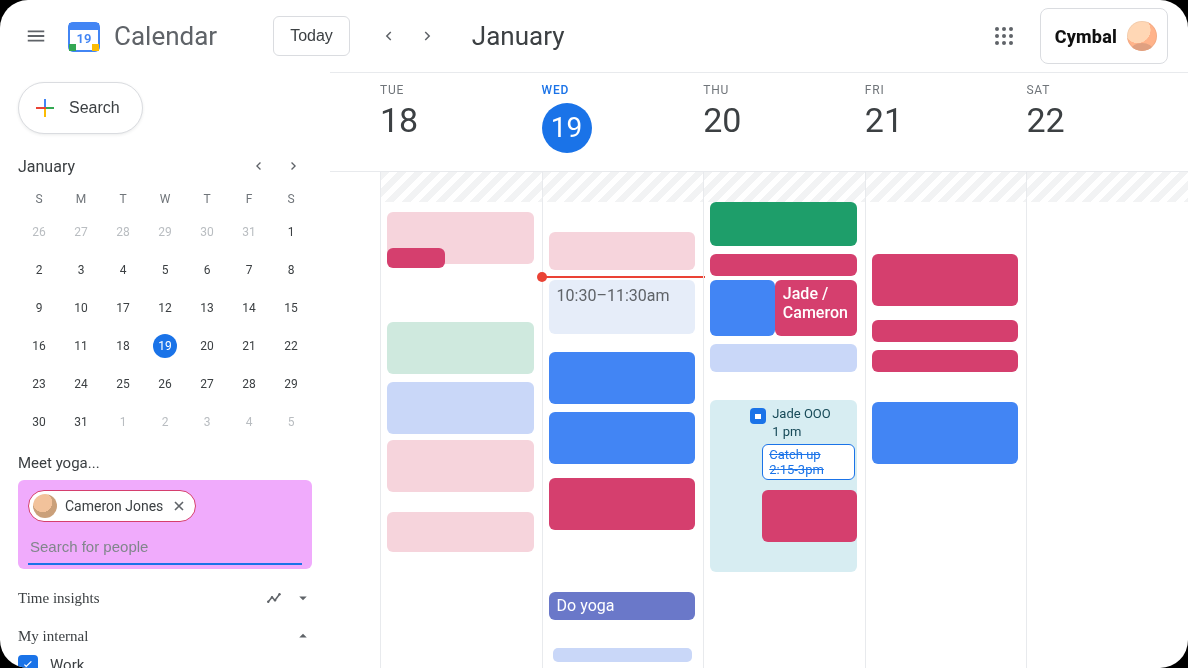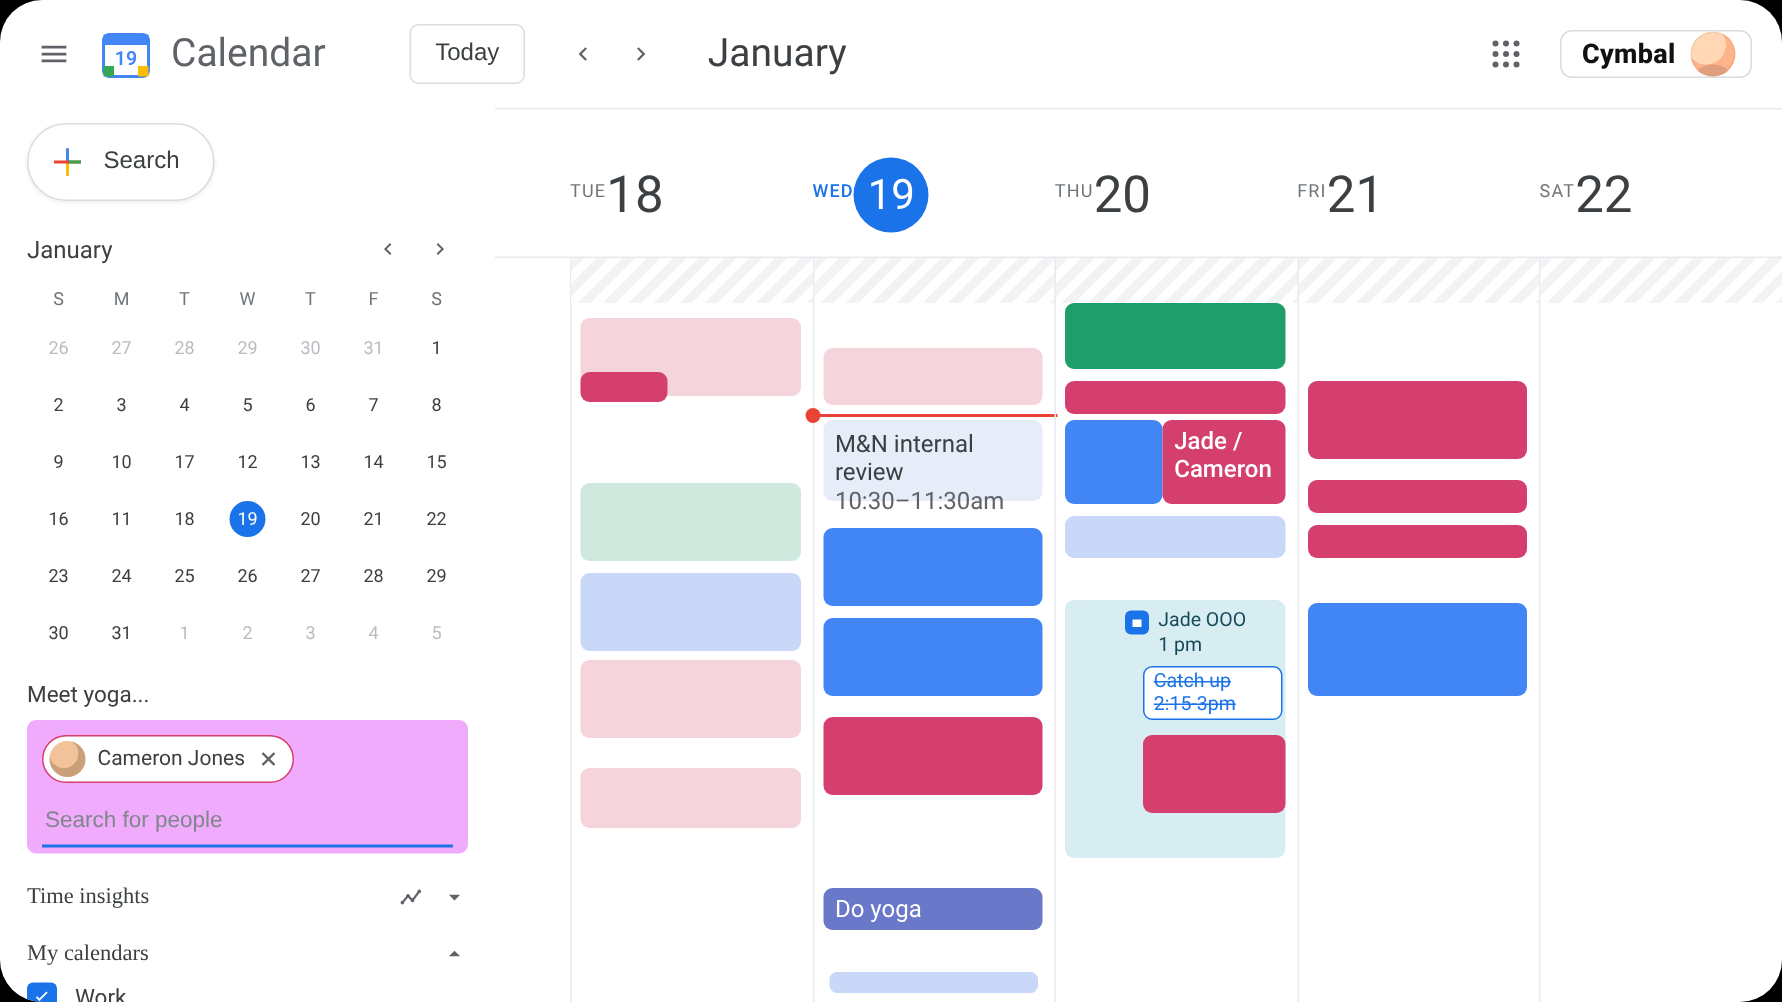--- a/index.html
+++ b/index.html
@@ -37,21 +37,21 @@
     height:40px; padding:0 16px;
     border:1px solid #dadce0; border-radius:6px;
     display:flex; align-items:center; font-size:16px; color:#3c4043;
     background:#fff; cursor:pointer;
   }
   .nav-arrows { display:flex; align-items:center; margin-left:12px; gap:4px;}
   .nav-arrow { width:36px; height:36px; border-radius:50%; display:flex; align-items:center; justify-content:center; cursor:pointer;}
   .month-title { font-size:26px; color:#3c4043; margin-left:18px; font-weight:400;}
   .topbar-spacer { flex:1; }
   .apps-grid { width:40px; height:40px; display:flex; align-items:center; justify-content:center; cursor:pointer;}
-  .brand-box { margin-left:8px; border:1px solid #dadce0; border-radius:8px; height:32px; padding:0 10px 0 14px; display:flex; align-items:center; gap:10px;}
+  .brand-box { margin-left:8px; border:1px solid #dadce0; border-radius:8px; height:56px; padding:0 10px 0 14px; display:flex; align-items:center; gap:10px;}
   .brand-text { font-weight:800; font-size:18px; letter-spacing:.2px; color:#111;}
   .avatar { width:30px; height:30px; border-radius:50%; background: radial-gradient(circle at 35% 30%, #ffd7b5 0 45%, #ffb38a 46% 100%); box-shadow: inset 0 0 0 1px rgba(0,0,0,.05); position:relative; overflow:hidden;}
   .avatar::after{content:"";position:absolute;left:4px;right:4px;bottom:-6px;height:14px;background:#e0a080;border-radius:50% 50% 0 0;}
 
   
   .body-row { display:flex; height: calc(100% - 72px); }
   .sidebar { width: 330px; flex:0 0 330px; padding: 10px 18px 0 18px; overflow:hidden;}
   .main { flex:1; position:relative; }
 
   
@@ -90,21 +90,21 @@
   .section-row .label{ font-size:15px; color:#3c4043;}
   .section-row .icons{ display:flex; gap:10px; align-items:center;}
 
   .cal-list{ margin-top:10px; display:flex; flex-direction:column; gap:12px;}
   .cal-item{ display:flex; align-items:center; gap:12px; font-size:15px; color:#3c4043;}
   .cb{ width:20px;height:20px;border-radius:4px; display:inline-flex;align-items:center;justify-content:center; cursor:pointer;}
   .cb svg{display:block;}
 
   
   .week-header{ height:100px; display:flex; border-bottom:1px solid #e8eaed; border-top:1px solid #e8eaed; padding-left:50px;}
-  .daycol-head{ flex:1; display:flex; flex-direction:row; align-items:center; justify-content:flex-start; padding-top:10px; position:relative;}
+  .daycol-head{ flex:1; display:flex; flex-direction:column; justify-content:flex-start; padding-top:10px; position:relative;}
   .daycol-head .dow{ font-size:12px; color:#70757a; letter-spacing:.8px;}
   .daycol-head .dnum{ font-size:34px; color:#3c4043; line-height:1; margin-top:6px;}
   .daycol-head.today .dow{ color:#1a73e8; font-weight:500;}
   .daycol-head.today .dnum{ color:#fff; background:#1a73e8; width:50px;height:50px;border-radius:50%; display:flex;align-items:center;justify-content:center; font-size:28px;}
   .allday-row{ position:absolute; left:50px; right:0; bottom:4px; display:flex;}
   .allday-cell{flex:1; padding:0 4px; position:relative; height:16px;}
   .allday-pill{ height:14px; border-radius:5px; background:#c9d7f8; margin:0 auto; width:90%;}
 
   .grid-area{ position:relative; height: calc(100% - 100px); overflow:hidden;}
   .time-gutter{ position:absolute; left:0; top:0; bottom:0; width:50px;}
@@ -301,21 +301,21 @@
               <circle cx="18" cy="7" r="1.6" fill="#5f6368"></circle>
             </svg>
           <svg width="18" height="18" viewBox="0 0 24 24">
               <path fill="#5f6368" d="M7 10l5 5 5-5z"></path>
             </svg>
         </span>
       </div>
 
       
       <div class="section-row">
-        <span class="label">My calendars</span>
+        <span class="label">My internal</span>
         <span class="icons">
             <svg width="18" height="18" viewBox="0 0 24 24">
               <path fill="#5f6368" d="M7 14l5-5 5 5z"></path>
             </svg>
           </span>
       </div>
       <div class="cal-list" id="cal-list">
           <div class="cal-item">
             <span class="cb" style="background: rgb(26, 115, 232);">
               <svg width="14" height="14" viewBox="0 0 24 24">
@@ -371,21 +371,20 @@
               <div class="event blank" style="top: 150px; height: 52px; background: rgb(207, 233, 222);"></div>
               <div class="event blank" style="top: 210px; height: 52px; background: rgb(201, 215, 248);"></div>
               <div class="event blank" style="top: 268px; height: 52px; background: rgb(246, 212, 220);"></div>
               <div class="event blank" style="top: 340px; height: 40px; background: rgb(246, 212, 220);"></div>
             </div>
             <div class="col">
               <div class="bg-busy"></div>
               <div class="event blank" style="top: 60px; height: 38px; background: rgb(246, 212, 220);"></div>
               <div class="now-line" style="top: 104px;"></div>
               <div class="event-mn" style="top: 108px; height: 54px;">
-                <div class="t1">M&amp;N internal review</div>
                 <div class="t2">10:30–11:30am</div>
               </div>
               <div class="event blank" style="top: 180px; height: 52px; background: rgb(66, 133, 244);"></div>
               <div class="event blank" style="top: 240px; height: 52px; background: rgb(66, 133, 244);"></div>
               <div class="event blank" style="top: 306px; height: 52px; background: rgb(213, 63, 110);"></div>
               <div class="event" style="top: 420px; height: 28px; background: rgb(106, 120, 201);"><span>Do yoga</span></div>
             </div>
             <div class="col">
               <div class="bg-busy"></div>
               <div class="event blank" style="top: 30px; height: 44px; background: rgb(30, 158, 106);"></div>

